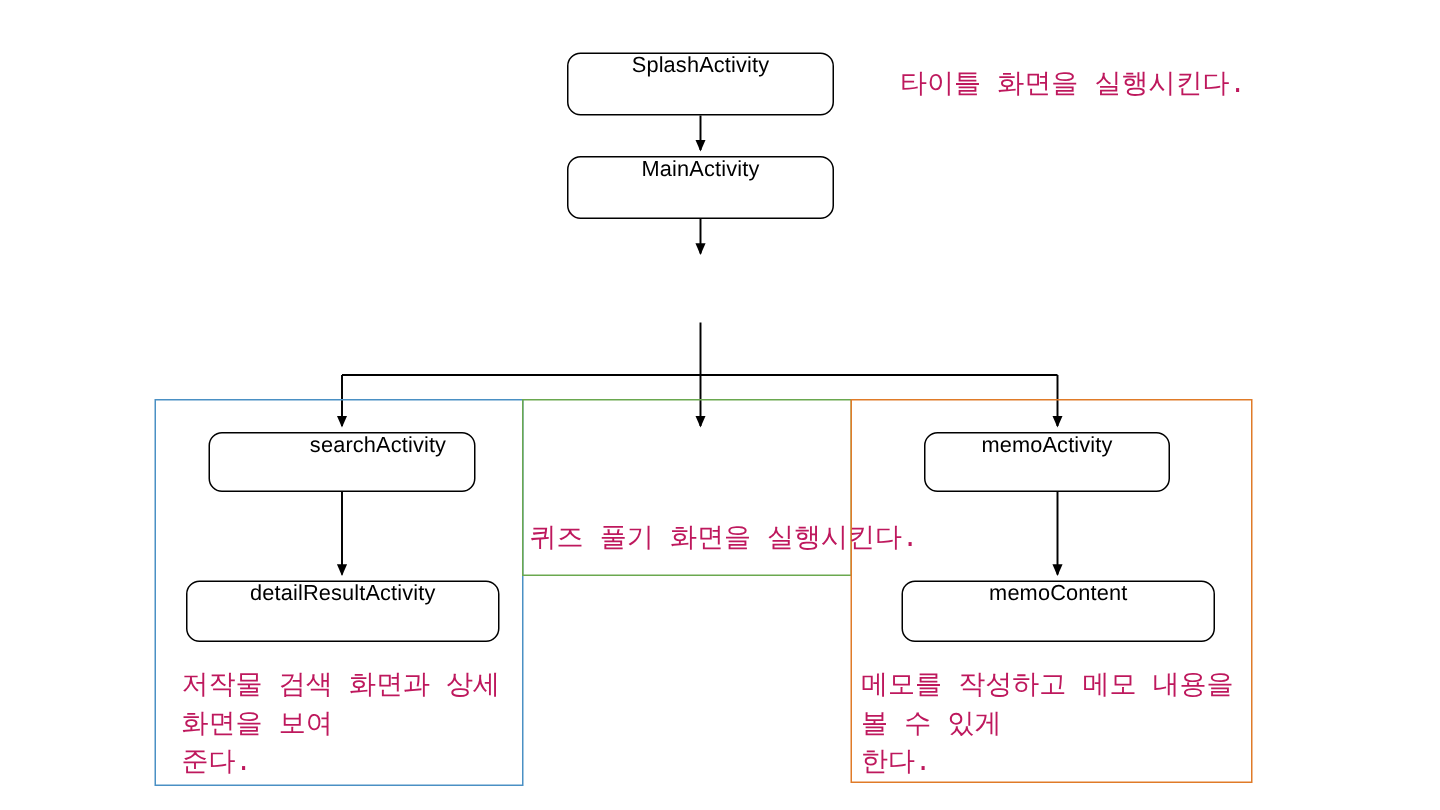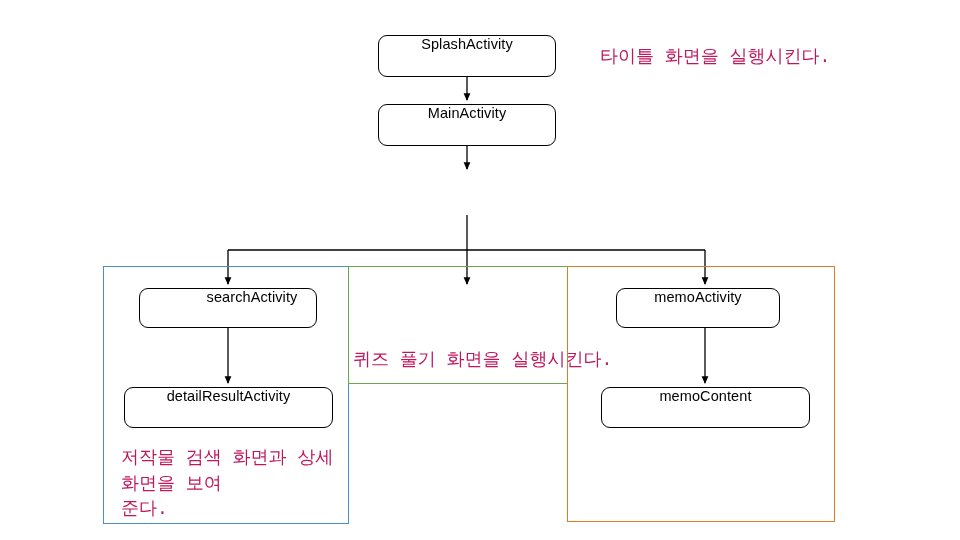--- a/index.html
+++ b/index.html
@@ -116,14 +116,16 @@
 
   <div class="note" style="left:600px; top:45px;">타이틀 화면을 실행시킨다.</div>
 
 
 
   <div class="note" style="left:353px; top:348px;">퀴즈 풀기 화면을 실행시킨다.</div>
 
   <div class="note" style="left:110px; top:446px; width:238px;margin-left:11px;">저작물 검색 화면과 상세 화면을 보여
 준다.</div>
 
+  <div class="note" style="left:574px; top:446px; width:258px;">메모를 작성하고 메모 내용을 볼 수 있게
+한다.</div>
 
 </div>
 
 </body></html>

